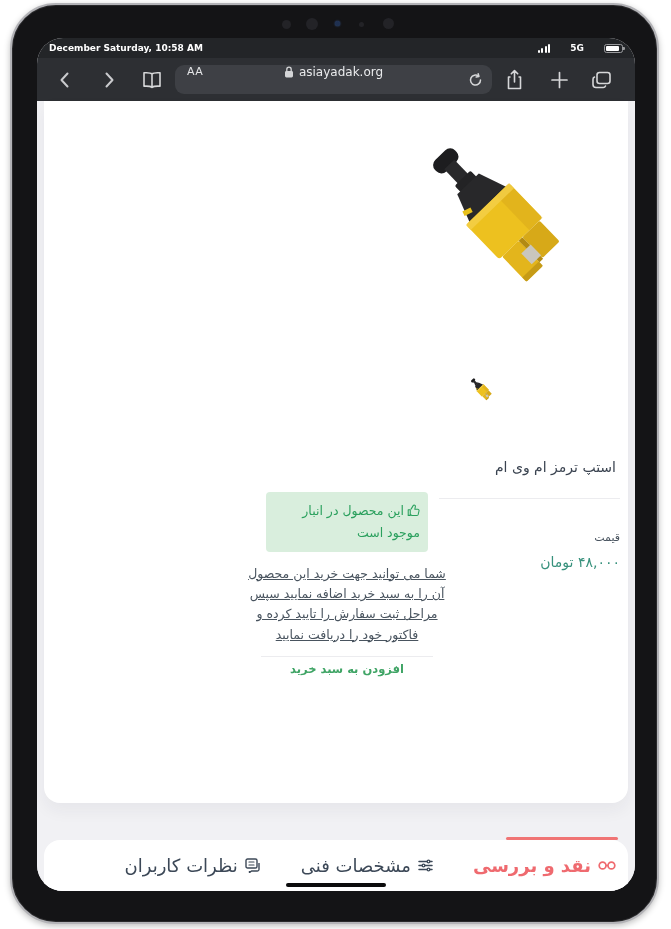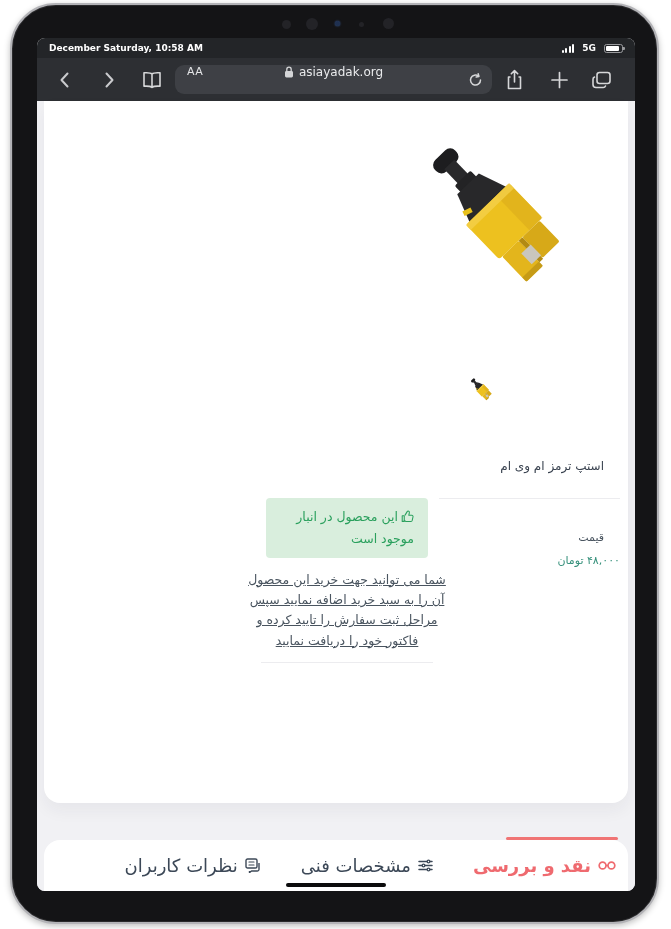--- a/index.html
+++ b/index.html
@@ -7,26 +7,26 @@
 
   
   .ipad { position:absolute; left:10px; top:3px; width:649px; height:921px;
           background:#141416; border:2px solid #b3b3b7; border-radius:46px;
           box-shadow:0 2px 6px rgba(0,0,0,.25), inset 0 0 0 1px #2a2a2c; }
   .cam-dot { position:absolute; border-radius:50%; background:#232327; }
   .cam-lens { position:absolute; border-radius:50%; background:#1f3050; box-shadow:0 0 2px #3b5f9e; }
 
   
   .screen { position:absolute; left:25px; top:33px; width:598px; height:853px;
-            border-radius:8px; overflow:hidden; background:#f1f1f4; }
+            border-radius:26px; overflow:hidden; background:#f1f1f4; }
 
   
   .statusbar { height:20px; background:#232528; display:flex; justify-content:space-between;
                align-items:center; padding:0 12px; color:#fff; font-size:9px; font-weight:bold; }
-  .sb-right { display:flex; align-items:flex-end; gap:8px; }
+  .sb-right { display:flex; align-items:flex-end; gap:20px; }
   .sig { display:flex; align-items:flex-end; gap:1.5px; height:9px; }
   .sig i { display:block; width:2px; background:#fff; border-radius:1px; }
   .batt { position:relative; width:19px; height:9px; border:1px solid #9a9b9e; border-radius:2.5px; }
   .batt i { position:absolute; left:1px; top:1px; bottom:1px; width:13px; background:#fff; border-radius:1px; }
   .batt:after { content:""; position:absolute; right:-3px; top:2px; width:2px; height:3px; background:#9a9b9e; border-radius:0 1px 1px 0; }
 
   
   .toolbar { position:relative; height:43px; background:#2d2f33; }
   .tb-ico { position:absolute; top:50%; transform:translateY(-50%); display:flex; align-items:center; justify-content:center; cursor:pointer; }
   .urlfield { position:absolute; left:138px; top:7px; width:317px; height:29px; background:#3e4045;
@@ -35,27 +35,27 @@
   .urlcenter { margin:0 auto; display:flex; align-items:center; gap:5px; font-size:12px; }
   .reload { position:absolute; right:9px; }
 
   
   .content { position:relative; height:790px; background:#f1f1f4; }
   .card { position:absolute; left:7px; top:0; width:584px; height:702px; background:#fff;
           border-radius:0 0 16px 16px; box-shadow:0 8px 16px rgba(30,30,50,.05); }
 
   .product-img { position:absolute; left:346px; top:8px; width:220px; height:220px; }
   .product-thumb { position:absolute; left:420px; top:271px; width:36px; height:36px; cursor:pointer; }
-  .title { position:absolute; right:24px; top:358px; font-size:12px; color:#3a4350; direction:rtl; }
+  .title { position:absolute; right:12px; top:358px; font-size:14px; color:#3a4350; direction:rtl; }
   .divider-title { position:absolute; right:8px; top:397px; width:181px; height:1px; background:#ececef; }
-  .price-label { position:absolute; right:24px; top:430px; font-size:11px; color:#4a5560; direction:rtl; }
-  .price-value { position:absolute; right:8px; top:453px; font-size:11px; color:#37917c; direction:rtl; }
+  .price-label { position:absolute; right:8px; top:430px; font-size:11px; color:#4a5560; direction:rtl; }
+  .price-value { position:absolute; right:8px; top:453px; font-size:14px; color:#37917c; direction:rtl; }
 
   .buycol { position:absolute; left:203px; top:391px; width:200px; direction:rtl; text-align:center; }
-  .badge { width:162px; margin:6px auto; background:#d9eedd; border-radius:4px; padding:8px 14px;
+  .badge { width:162px; margin:0 auto; background:#d9eedd; border-radius:4px; padding:8px 8px;
            color:#2aa05d; font-size:12.5px; line-height:1.75; text-align:right; }
   .badge svg { vertical-align:-2px; margin-left:3px; }
   .para { margin-top:12px; font-size:12.5px; line-height:1.62; color:#49545f;text-decoration:underline; }
   .col-divider { border:none; border-top:1px solid #ececef; margin:11px 14px 0 14px; }
   .cta { margin-top:9px; font-size:15px; font-weight:bold; color:#2e3945; line-height:1.45; }
   .addlink { display:block; margin-top:5px; font-size:11.5px; font-weight:bold; color:#3fa465; text-decoration:none; cursor:pointer; }
 
   
   .tabcard { position:absolute; left:7px; top:739px; width:584px; height:51px; background:#fff;
              border-radius:16px 16px 0 0; display:flex; direction:rtl; align-items:center;
@@ -186,20 +186,21 @@
         <div class="price-value">۴۸,۰۰۰ تومان</div>
 
         <div class="buycol">
           <div class="badge">
             <svg width="13" height="13" viewBox="0 0 16 16">
                 <path d="M1.5 7 H4 V14 H1.5 Z M4 13 L6 14.2 H12.2 A1.6 1.6 0 0 0 13.8 12.9 L14.8 8.3 A1.5 1.5 0 0 0 13.3 6.5 H9.6 L10.3 3.2 A1.5 1.5 0 0 0 7.6 2 L4.8 6.6" fill="none" stroke="#2aa05d" stroke-width="1.3" stroke-linejoin="round"></path>
               </svg><span>این محصول در انبار موجود است</span>
           </div>
           <p class="para">شما می توانید جهت خرید این محصول آن را به سبد خرید اضافه نمایید سپس مراحل ثبت سفارش را تایید کرده و فاکتور خود را دریافت نمایید</p>
           <hr class="col-divider">
+          <a class="addlink">افزودن به سبد خرید</a>
         </div>
       </div>
 
       <div class="tabcard">
         <span class="tabline"></span>
 
         <span class="tab active">
           <svg width="18" height="11" viewBox="0 0 18 11">
               <circle cx="4.6" cy="5.5" r="3.4" fill="none" stroke="#ef6a6f" stroke-width="1.7"></circle>
               <circle cx="13.4" cy="5.5" r="3.4" fill="none" stroke="#ef6a6f" stroke-width="1.7"></circle>

